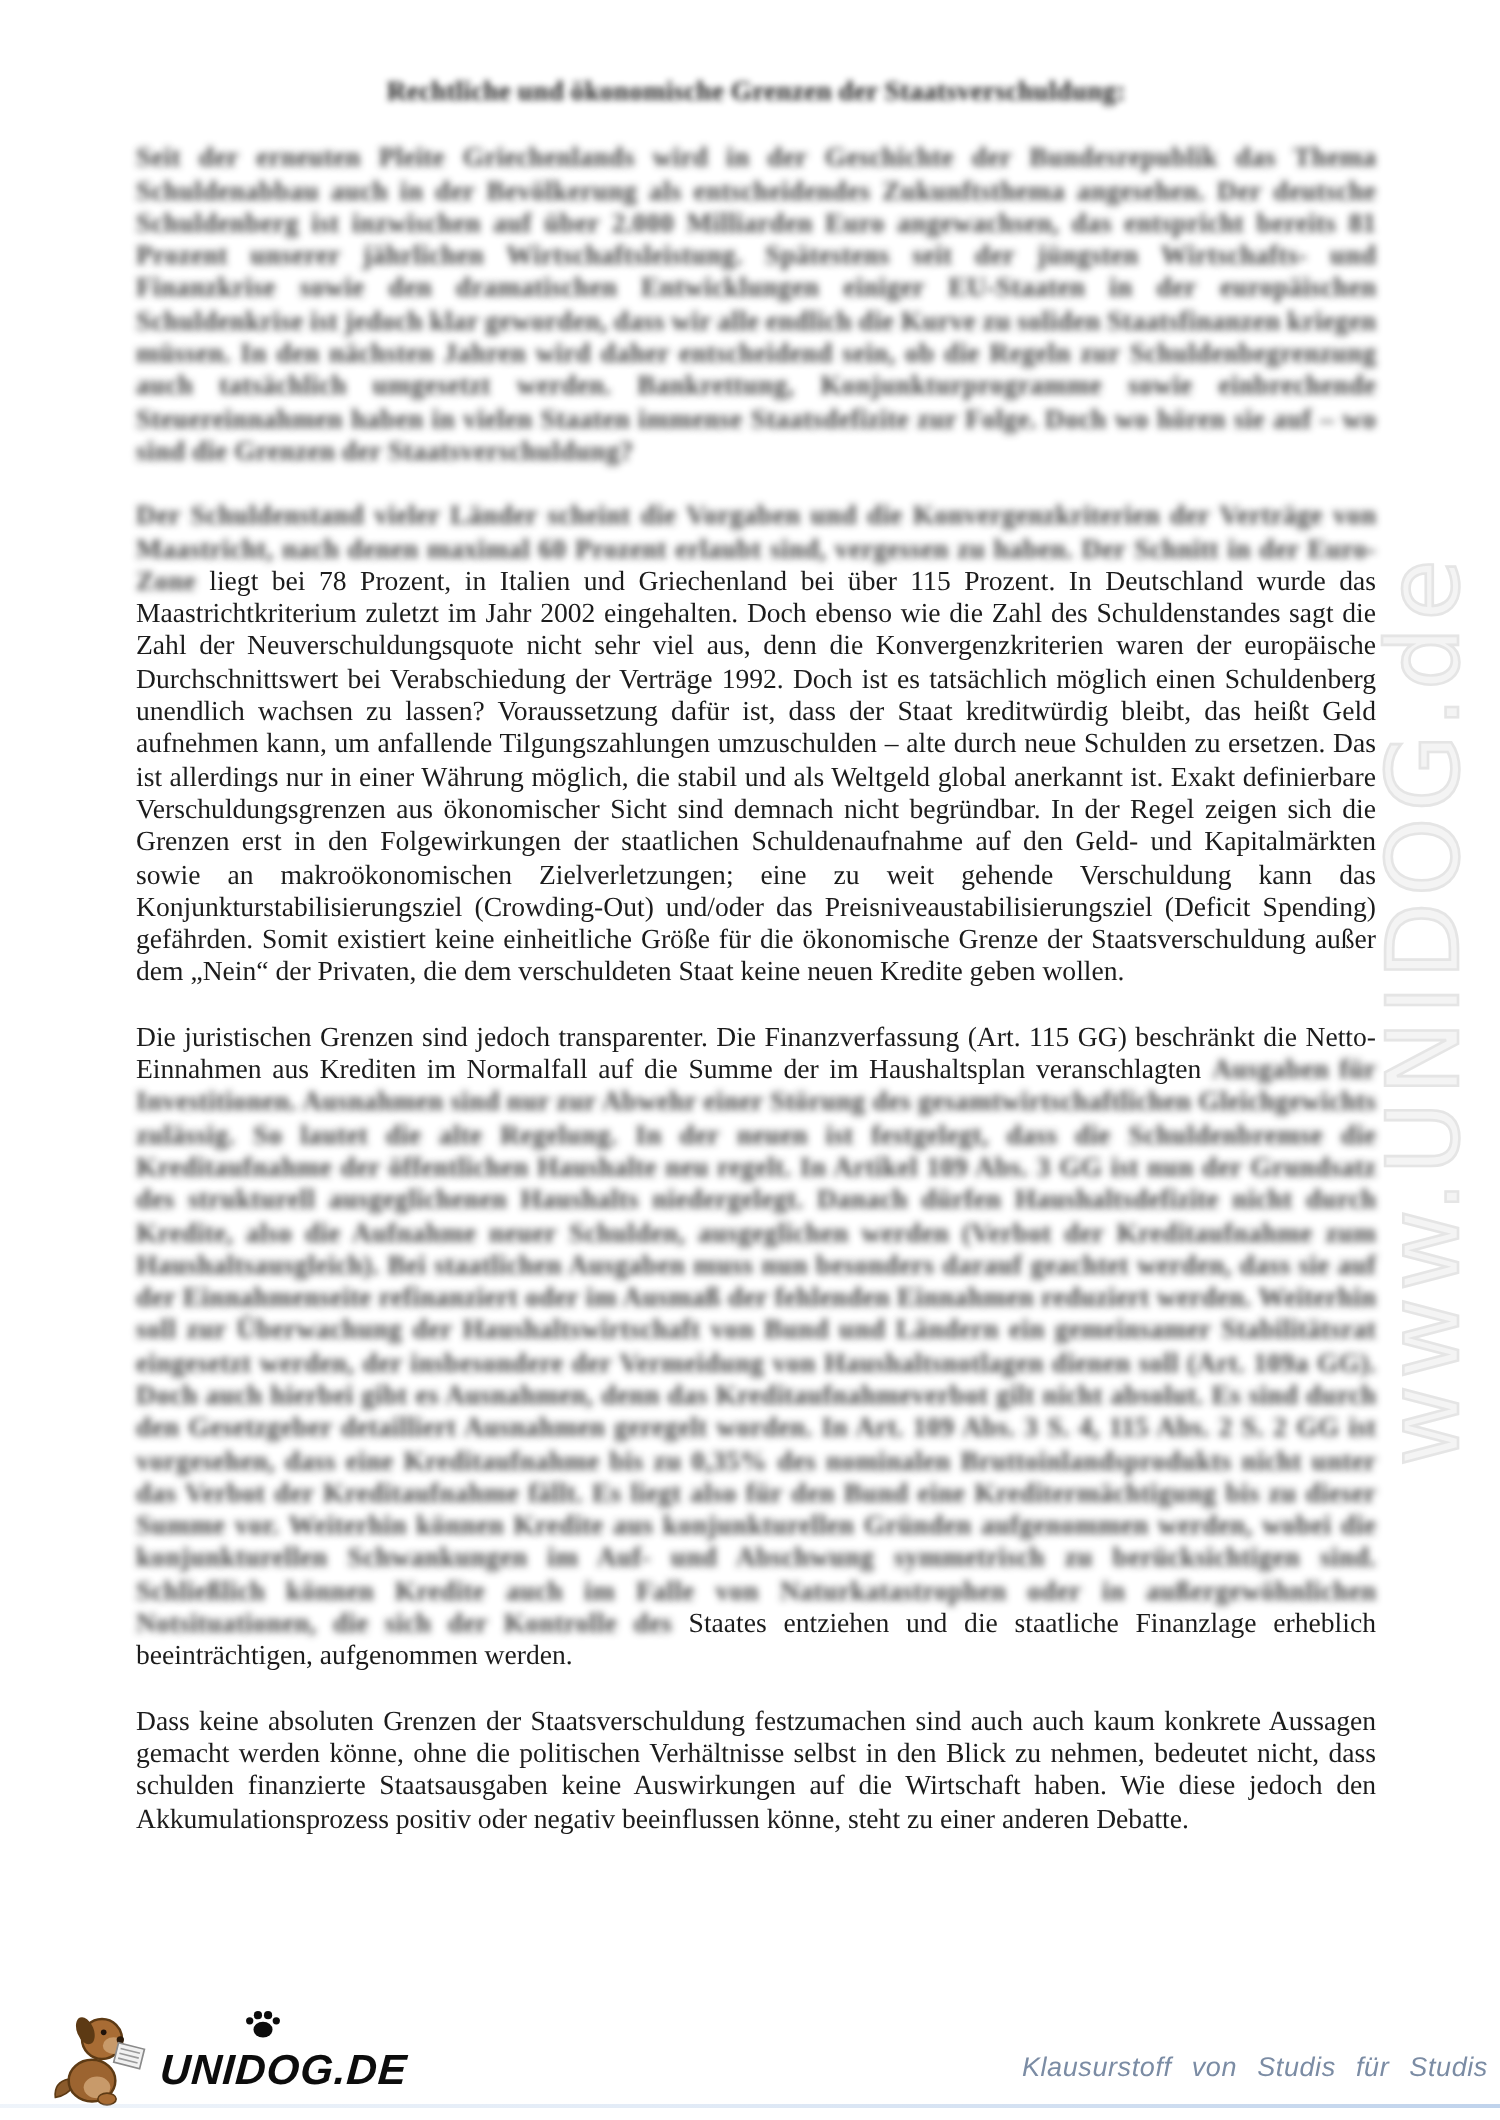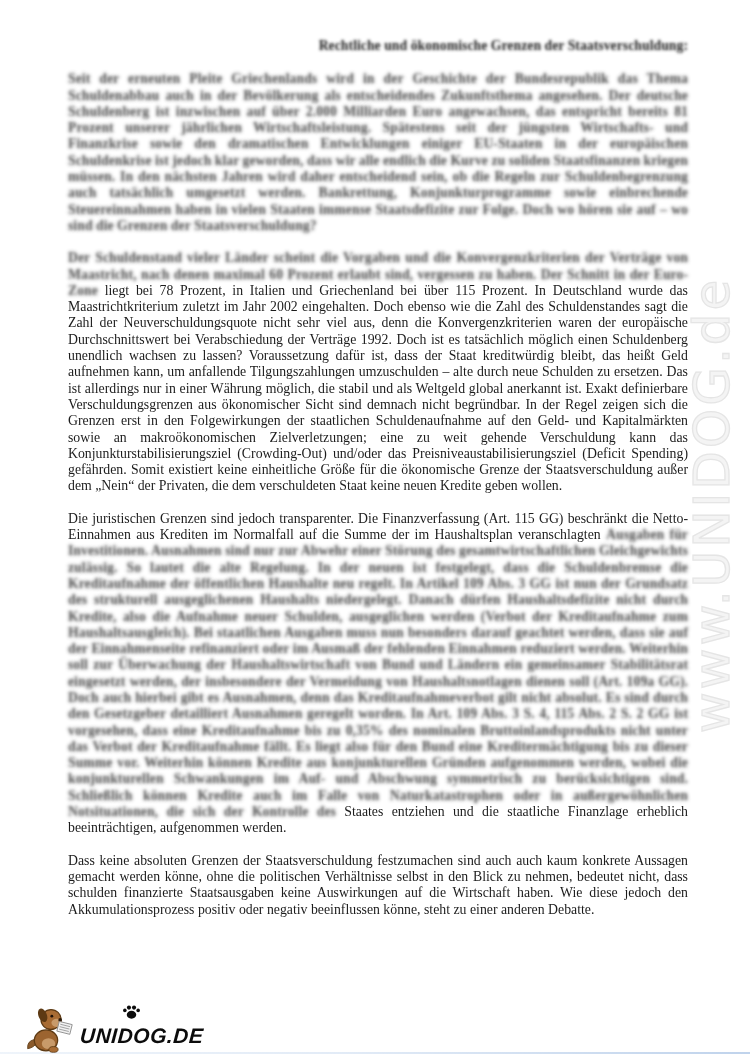--- a/index.html
+++ b/index.html
@@ -32,21 +32,21 @@
     left:68px; top:38px;
     width:620px;
     font-size:13.8px;
     line-height:16.3px;
     color:#1c1c1c;
     text-align:justify;
   }
   .doc-title {
     font-weight:bold;
     margin:0 0 17px 0;
-    text-align:right;
+    text-align:center;
   }
   p.para { margin:0 0 16px 0; }
 
   
   .blurred {
     color:transparent;
     text-shadow:0 0 3.5px rgba(40,40,40,0.88);
     font-weight:bold;
   }
   .blurred-title {
@@ -135,16 +135,17 @@
     <svg class="paw" viewBox="0 0 24 20" width="19" height="16" aria-hidden="true">
       <ellipse cx="12" cy="13.5" rx="6" ry="5" fill="#0c0c0c"></ellipse>
       <circle cx="3.6" cy="8" r="2.3" fill="#0c0c0c"></circle>
       <circle cx="8.8" cy="4.4" r="2.6" fill="#0c0c0c"></circle>
       <circle cx="15.2" cy="4.4" r="2.6" fill="#0c0c0c"></circle>
       <circle cx="20.4" cy="8" r="2.3" fill="#0c0c0c"></circle>
     </svg>
     <span class="logo-wordmark">UNIDOG.DE</span>
   </div>
 
+  <div class="footer-tagline">Klausurstoff von Studis für Studis</div>
 
   <div class="footer-rule"></div>
 
 </div>
 
 </body></html>

